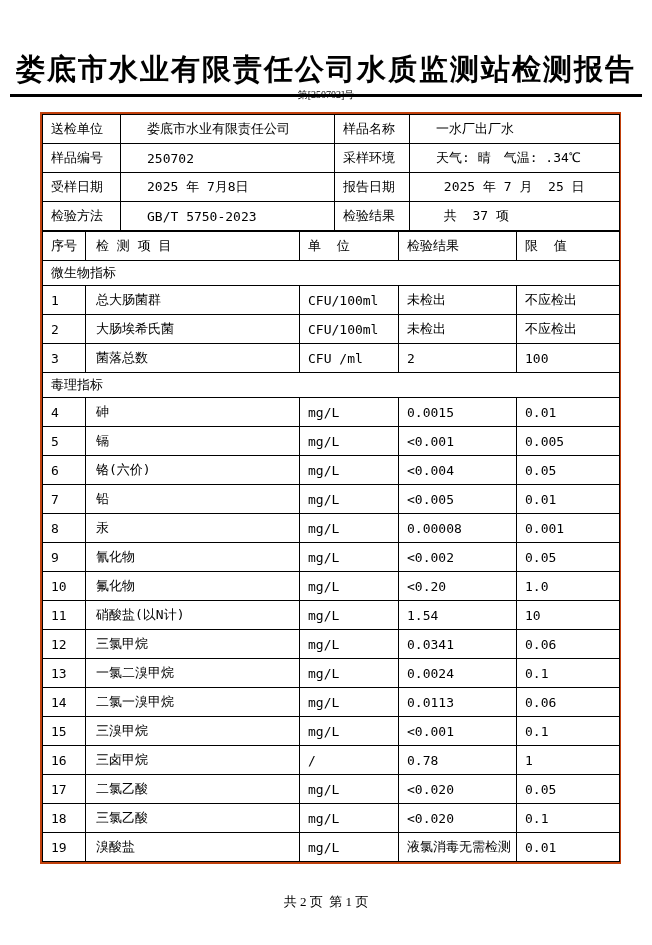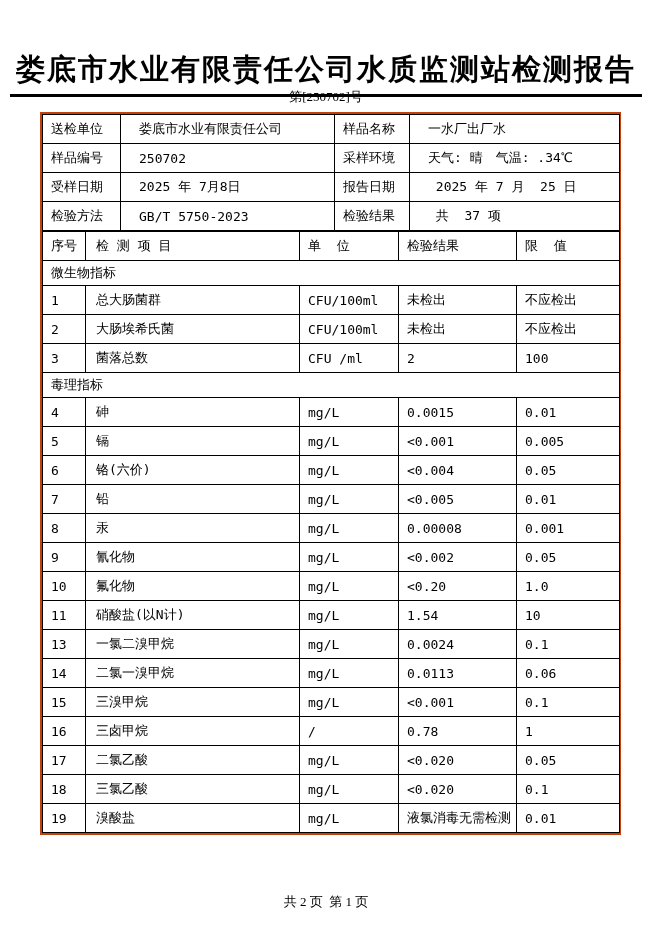--- a/index.html
+++ b/index.html
@@ -27,21 +27,21 @@
     padding: 0 6px 4px 6px;
     border-bottom: 3px solid #000;
     white-space: pre;
   }
   .report-no {
     position: absolute;
     top: 88px;
     left: 0;
     width: 100%;
     text-align: center;
-    font-size: 13px;
+    font-size: 10px;
     white-space: pre;
   }
   .table-frame {
     position: absolute;
     left: 40px;
     top: 112px;
     width: 581px;
     border: 2px solid #c2410c;
     box-sizing: border-box;
   }
@@ -56,21 +56,21 @@
     border: 1px solid #000;
     padding: 0 4px 0 8px;
     vertical-align: middle;
     white-space: pre;
     overflow: hidden;
   }
   .info-table tr    { height: 29px; }
   .header-row       { height: 29px; }
   .section-row      { height: 25px; }
   .data-row         { height: 29px; }
-  .info-table td.val { padding-left: 18px; }
+  .info-table td.val { padding-left: 26px; }
   .results-table td.c-item { padding-left: 10px; }
   .footer {
     position: absolute;
     top: 893px;
     left: 0;
     width: 100%;
     text-align: center;
     font-size: 13px;
     white-space: pre;
   }
@@ -229,20 +229,27 @@
   </tr>
 
   <tr class="data-row">
     <td class="c-no">11</td>
     <td class="c-item">硝酸盐(以N计)</td>
     <td class="c-unit">mg/L</td>
     <td class="c-result">1.54</td>
     <td class="c-limit">10</td>
   </tr>
 
+  <tr class="data-row">
+    <td class="c-no">12</td>
+    <td class="c-item">三氯甲烷</td>
+    <td class="c-unit">mg/L</td>
+    <td class="c-result">0.0341</td>
+    <td class="c-limit">0.06</td>
+  </tr>
 
   <tr class="data-row">
     <td class="c-no">13</td>
     <td class="c-item">一氯二溴甲烷</td>
     <td class="c-unit">mg/L</td>
     <td class="c-result">0.0024</td>
     <td class="c-limit">0.1</td>
   </tr>
 
   <tr class="data-row">

